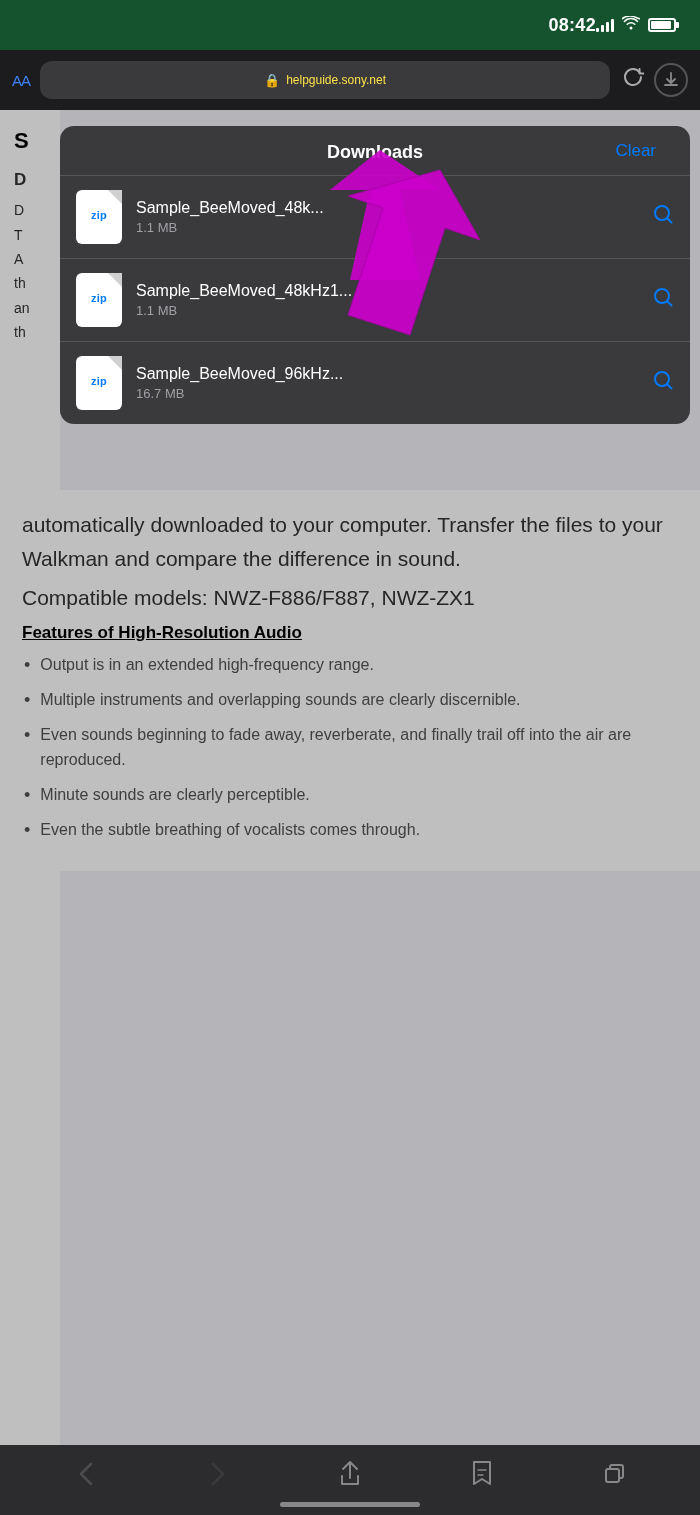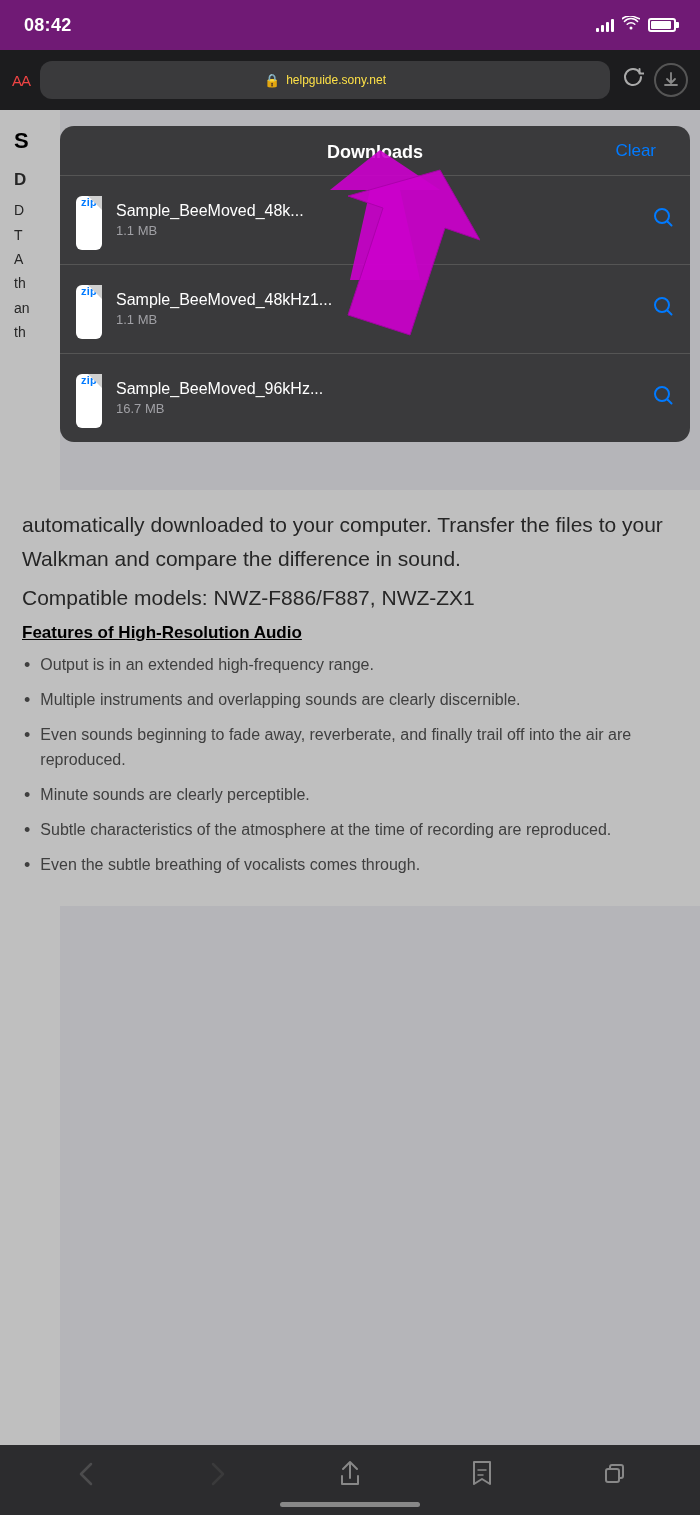--- a/index.html
+++ b/index.html
@@ -7,25 +7,25 @@
       width: 700px;
       height: 1515px;
       font-family: -apple-system, 'SF Pro Text', 'Helvetica Neue', Arial, sans-serif;
       background: #f2f2f7;
       overflow: hidden;
       position: relative;
     }
 
     
     .status-bar {
-      background: #701a75;
+      background: #14532d;
       height: 50px;
       display: flex;
       align-items: center;
-      justify-content: space-between;
+      justify-content: flex-end;
       padding: 0 24px;
     }
     .status-time {
       color: #fff;
       font-size: 18px;
       font-weight: 600;
       letter-spacing: 0.3px;
     }
     .status-icons {
       display: flex;
@@ -74,21 +74,21 @@
     
     .url-bar {
       background: #1c1c1e;
       height: 60px;
       display: flex;
       align-items: center;
       padding: 0 12px;
       gap: 10px;
     }
     .aa-button {
-      color: #ef4444;
+      color: #3b82f6;
       font-size: 15px;
       font-weight: 500;
       white-space: nowrap;
       letter-spacing: -1px;
     }
     .url-field {
       flex: 1;
       background: #3a3a3c;
       border-radius: 12px;
       height: 38px;
@@ -175,32 +175,31 @@
     }
 
     .download-item {
       display: flex;
       align-items: center;
       padding: 14px 16px;
       border-top: 1px solid #555;
       gap: 14px;
     }
     .file-icon {
-      width: 26px;
+      width: 46px;
       height: 54px;
       background: #fff;
       border-radius: 6px;
       display: flex;
       flex-direction: column;
       align-items: center;
-      justify-content: flex-start;
+      justify-content: center;
       padding-bottom: 5px;
       position: relative;
       flex-shrink: 0;
-      margin-top: 6px;
     }
     .file-icon::before {
       content: '';
       position: absolute;
       top: 0; right: 0;
       width: 14px;
       height: 14px;
       background: #d0d0d0;
       clip-path: polygon(0 0, 100% 100%, 100% 0);
     }
@@ -494,23 +493,20 @@
       <li>
         <span>Multiple instruments and overlapping sounds are clearly discernible.</span>
       </li>
       <li>
         <span>Even sounds beginning to fade away, reverberate, and finally trail off into the air are reproduced.</span>
       </li>
       <li>
         <span>Minute sounds are clearly perceptible.</span>
       </li>
       <li>
-        <span>Subtle characteristics of the atmosphere at the time of recording are reproduced.</span>
-      </li>
-      <li>
         <span>Even the subtle breathing of vocalists comes through.</span>
       </li>
     </ul>
   </div>
 
 </div>
 
 <div class="bottom-bar">
   <div class="toolbar-btn disabled">
     <svg width="18" height="28" viewBox="0 0 18 28" fill="none">

